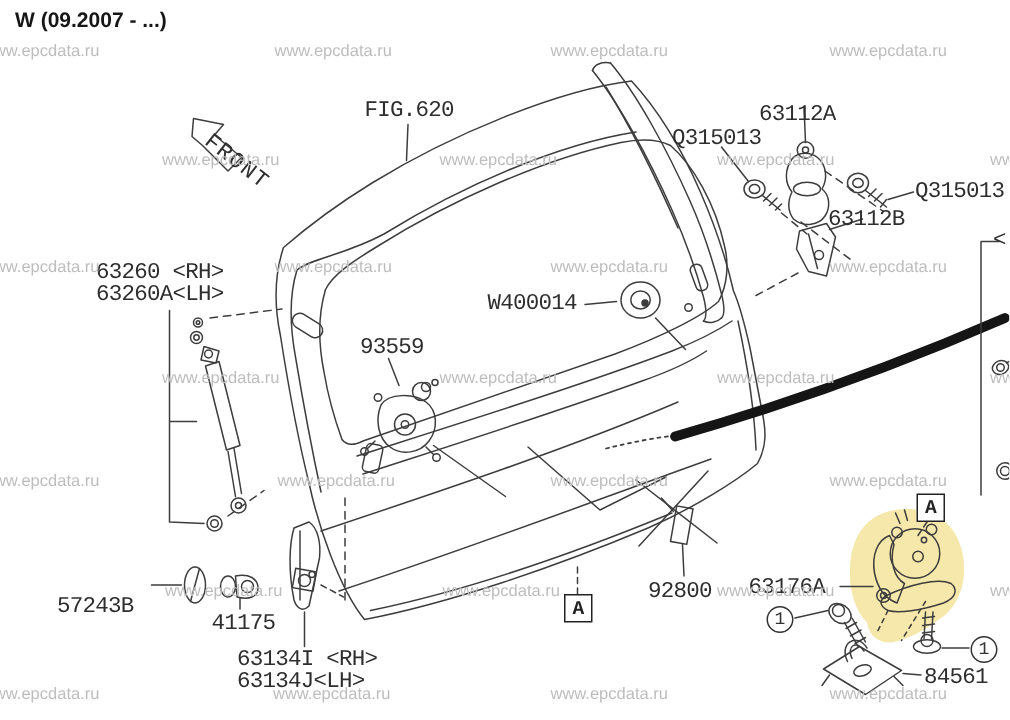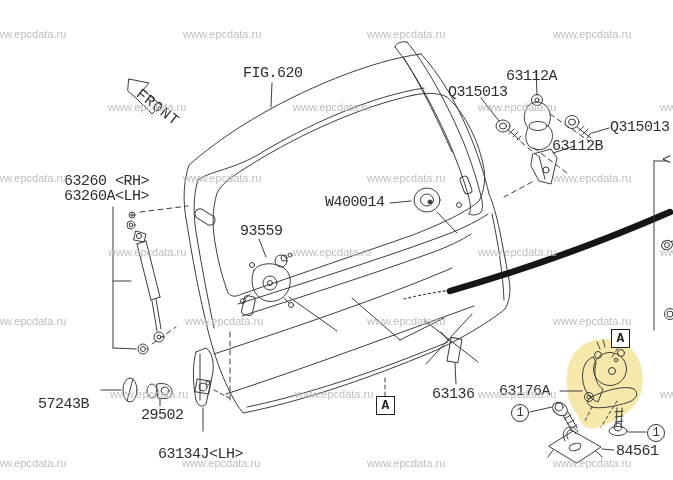--- a/index.html
+++ b/index.html
@@ -226,36 +226,38 @@
       <path d="M 203,408 L 203,431"></path>
       <path d="M 456,384 L 455,363"></path>
       <path d="M 560,391 L 582,391"></path>
       <path d="M 530,412 L 552,407"></path>
       <path d="M 628,432 L 646,432"></path>
       <path d="M 602,449 L 614,450"></path>
       <path stroke-dasharray="4,3" d="M 385,396 L 385,375 M 618,348 L 612,357"></path>
     </g>
   </svg>
 
+  <div class="title">W (09.2007 - ...)</div>
 
   <div class="lbl" style="left:243px;top:66px">FIG.620</div>
   <div class="front">FRONT</div>
 
   <div class="lbl" style="left:506px;top:69px">63112A</div>
   <div class="lbl" style="left:448px;top:85px">Q315013</div>
   <div class="lbl" style="left:610px;top:120px">Q315013</div>
   <div class="lbl" style="left:552px;top:139px">63112B</div>
   <div class="lbl" style="left:64px;top:174px">63260 &lt;RH&gt;</div>
   <div class="lbl" style="left:64px;top:189px">63260A&lt;LH&gt;</div>
   <div class="lbl" style="left:325px;top:195px">W400014</div>
   <div class="lbl" style="left:240px;top:224px">93559</div>
   <div class="lbl" style="left:38px;top:397px">57243B</div>
-  <div class="lbl" style="left:141px;top:408px">29502</div>
+  <div class="lbl" style="left:141px;top:408px">41175</div>
+  <div class="lbl" style="left:158px;top:432px">63134I &lt;RH&gt;</div>
   <div class="lbl" style="left:158px;top:447px">63134J&lt;LH&gt;</div>
-  <div class="lbl" style="left:432px;top:387px">63136</div>
+  <div class="lbl" style="left:432px;top:387px">92800</div>
   <div class="lbl" style="left:499px;top:384px">63176A</div>
   <div class="lbl" style="left:616px;top:444px">84561</div>
 
   <div class="brk">&lt;</div>
 
   <div class="abox" style="left:376px;top:396px">A</div>
   <div class="abox" style="left:611px;top:329px">A</div>
   <div class="cnum" style="left:511px;top:404px">1</div>
   <div class="cnum" style="left:647px;top:424px">1</div>
 

